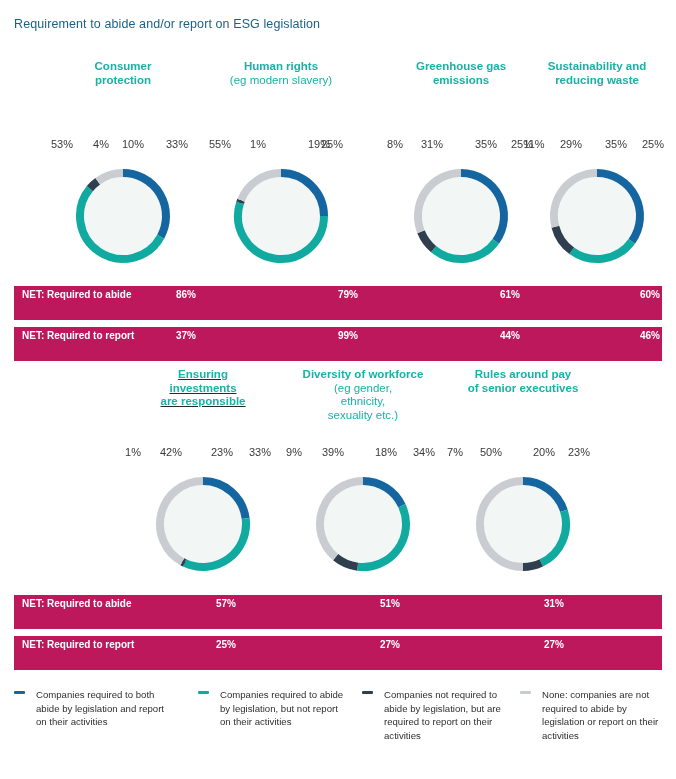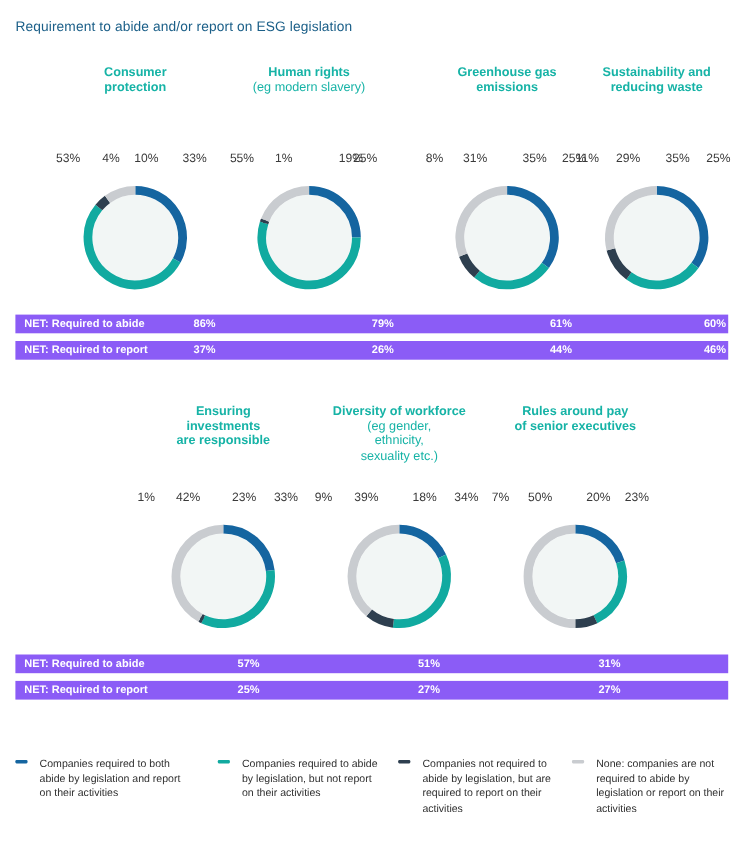--- a/index.html
+++ b/index.html
@@ -87,22 +87,22 @@
     position: absolute;
     top: 0; left: 0;
     width: 170px; height: 230px;
     pointer-events: none;
   }
 
   
   .net-group { position: absolute; left: 14px; width: 648px; }
   .net-bar {
     position: relative;
-    height: 17px;
-    background: #8b5cf6;
+    height: 34px;
+    background: #be185d;
     margin-bottom: 7px;
   }
   .net-label {
     position: absolute;
     left: 8px;
     top: 0;
     line-height: 17px;
     font-size: 10px;
     color: #ffffff;
     font-weight: bold;
@@ -256,28 +256,28 @@
     <div class="net-bar">
       <span class="net-label">NET: Required to abide</span>
       <span class="net-val" style="left: 172px;">86%</span>
       <span class="net-val" style="left: 334px;">79%</span>
       <span class="net-val" style="left: 496px;">61%</span>
       <span class="net-val" style="left: 636px;">60%</span>
     </div>
     <div class="net-bar">
       <span class="net-label">NET: Required to report</span>
       <span class="net-val" style="left: 172px;">37%</span>
-      <span class="net-val" style="left: 334px;">26%</span>
+      <span class="net-val" style="left: 334px;">99%</span>
       <span class="net-val" style="left: 496px;">44%</span>
       <span class="net-val" style="left: 636px;">46%</span>
     </div>
   </div>
 
 <div class="chart-row row2" id="row2">
-    <div class="chart-cell" style="left: 118px;">
+    <div class="chart-cell" style="left: 118px; text-decoration: underline;">
       <div class="cat-title">Ensuring<br>investments<br>are responsible</div>
       <div class="val-row">
         <span class="val" style="left: 15px;">1%</span>
         <span class="val" style="left: 53px;">42%</span>
         <span class="val" style="left: 104px;">23%</span>
         <span class="val" style="left: 142px;">33%</span>
       </div>
       <div class="leaders"><svg width="170" height="230" class="leaders-svg">
           <circle cx="113.43641020891702" cy="123.74522400589024" r="1.8" fill="#2b2b2b"></circle>
           <circle cx="110.27476584857635" cy="190.78773075812273" r="1.8" fill="#2b2b2b"></circle>

